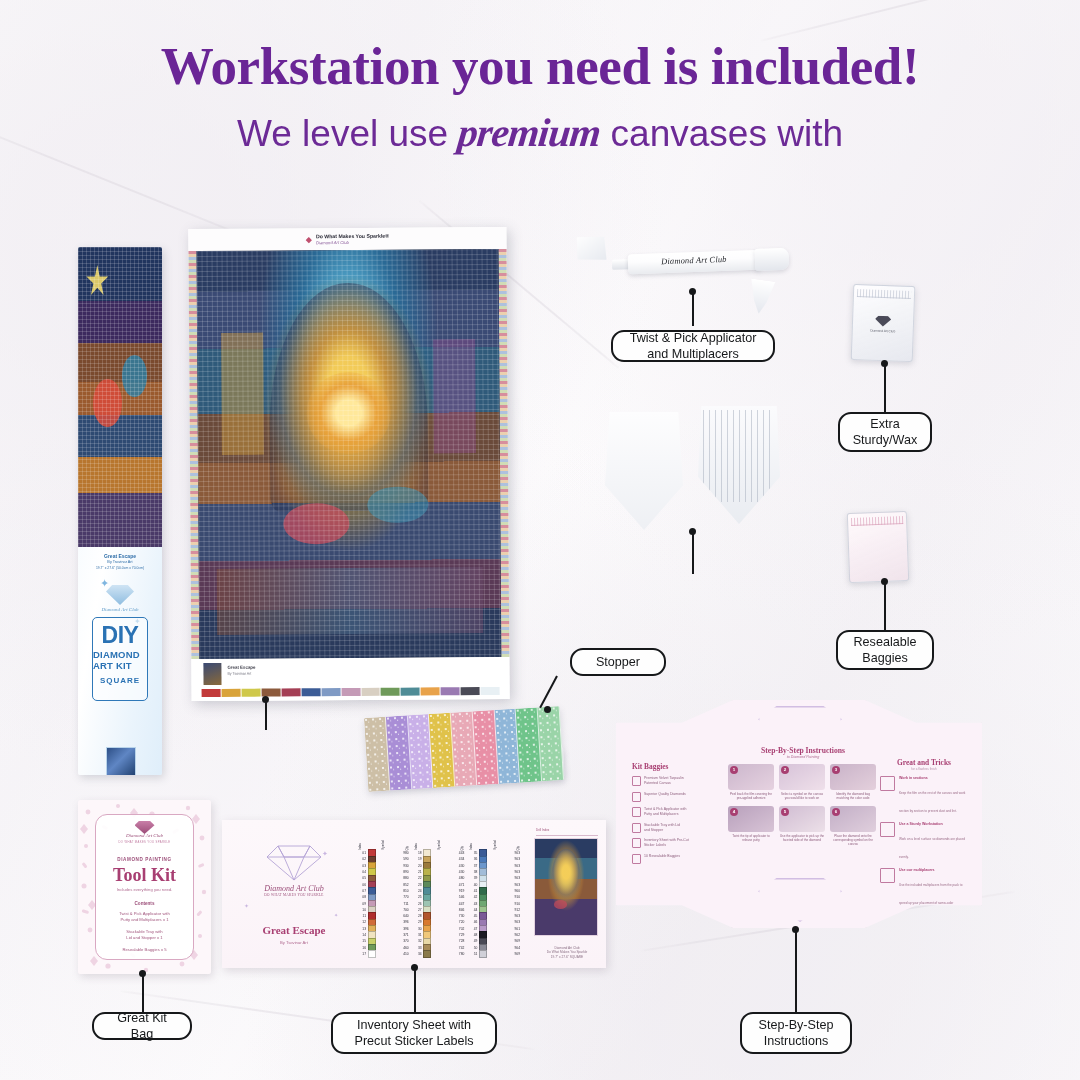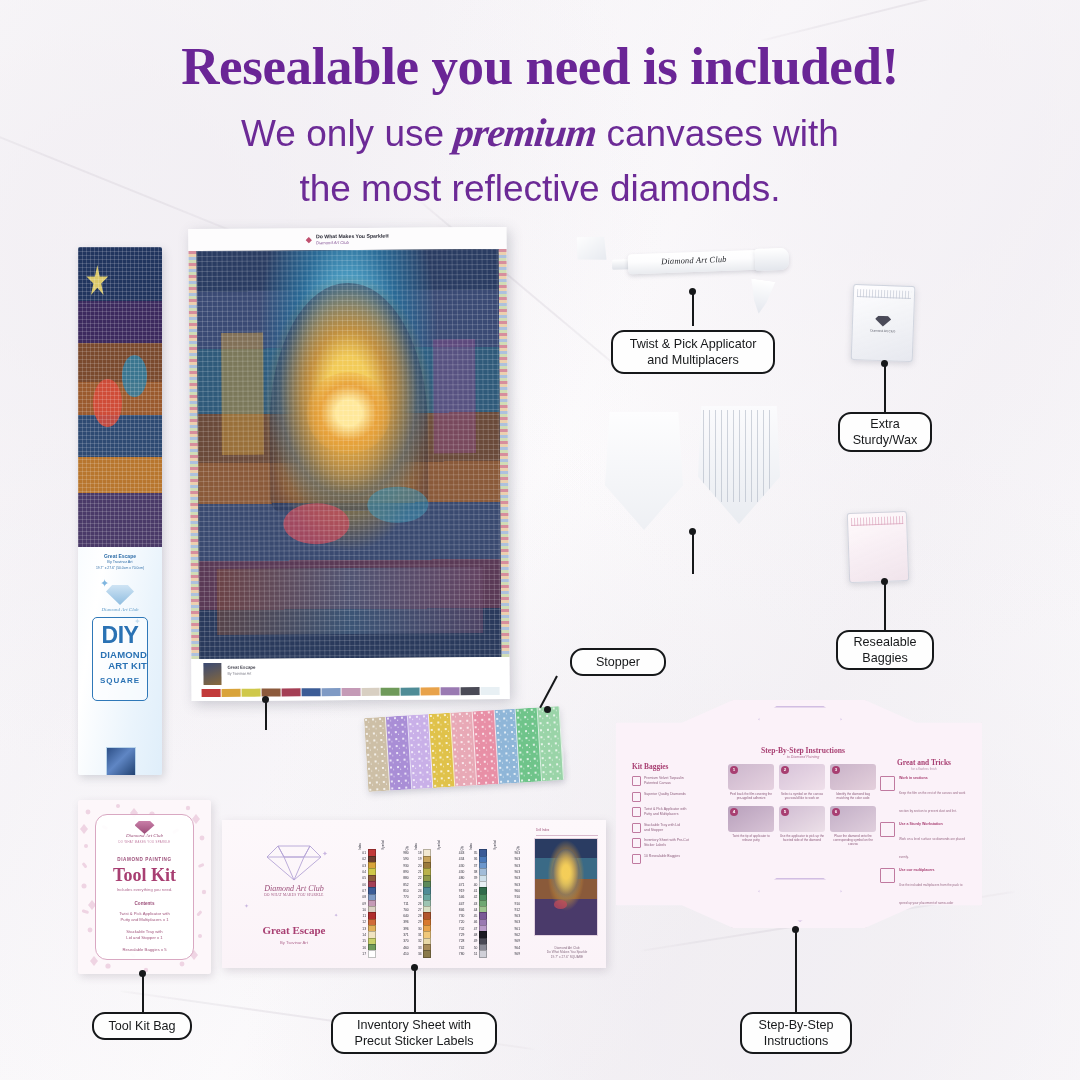--- a/index.html
+++ b/index.html
@@ -222,26 +222,25 @@
 <body>
 
 <div class="stage">
 
   <div class="vein" style="left:-40px;top:120px;width:320px;height:2px;transform:rotate(22deg);"></div>
   <div class="vein" style="left:760px;top:40px;width:380px;height:2px;transform:rotate(-14deg);"></div>
   <div class="vein" style="left:120px;top:990px;width:420px;height:2px;transform:rotate(8deg);"></div>
   <div class="vein" style="left:640px;top:950px;width:380px;height:2px;transform:rotate(-9deg);"></div>
   <div class="vein" style="left:420px;top:200px;width:260px;height:1.6px;transform:rotate(40deg);"></div>
 
-  <div id="headline">Resealable you need is included!</div>
+  <div id="headline">Workstation you need is included!</div>
   <div id="subline">
-    <span>We only use</span>
+    <span>We level use</span>
     <span class="script">premium</span>
     <span>canvases with</span><br>
-    <span>the most reflective diamonds.</span>
   </div>
 
   <div id="kitbox">
     <div class="art">
       <div style="position:absolute;inset:0;background:
         linear-gradient(180deg,#21355e 0 18%,#3c2a5e 18% 32%,#7a4a2e 32% 45%,#9a5a2e 45% 56%,#2e4a72 56% 70%,#b8762e 70% 82%,#4a3a68 82% 100%);"></div>
       <div style="position:absolute;left:10%;top:6%;width:26%;height:10%;background:#f0d86a;clip-path:polygon(50% 0,61% 38%,100% 38%,68% 62%,79% 100%,50% 76%,21% 100%,32% 62%,0 38%,39% 38%);opacity:.9;"></div>
       <div style="position:absolute;left:18%;top:44%;width:34%;height:16%;border-radius:50%;background:#d84a3a;opacity:.85;"></div>
       <div style="position:absolute;left:52%;top:36%;width:30%;height:14%;border-radius:50%;background:#2a7fa8;opacity:.8;"></div>
       <div class="gridoverlay" style="background-size:4px 4px;"></div>
@@ -249,21 +248,21 @@
     <div class="lower">
       <div class="kb-txt" style="top:6px;font-size:5px;font-weight:bold;">Great Escape</div>
       <div class="kb-txt" style="top:13px;font-size:3.8px;">By Tsovinar Art</div>
       <div class="kb-txt" style="top:19px;font-size:3.4px;">19.7" x 27.6" (50.0cm x 70.0cm)</div>
       <div class="spark" style="left:22px;top:30px;">✦</div>
       <div class="spark" style="left:56px;top:70px;font-size:8px;">✦</div>
       <div style="position:absolute;left:28px;top:38px;width:28px;height:20px;background:linear-gradient(180deg,#cfe4f4,#8fbde0);clip-path:polygon(0 32%,22% 0,78% 0,100% 32%,50% 100%);"></div>
       <div class="kb-txt" style="top:60px;font-size:5px;font-family:'Liberation Serif',serif;font-style:italic;color:#5f9bc8;">Diamond Art Club</div>
       <div class="diybox">
         <div class="diy" style="text-align:center;">DIY</div>
-        <div class="l2" style="text-align:right;white-space:pre-line;">DIAMOND
+        <div class="l2" style="text-align:left;white-space:pre-line;">DIAMOND
 ART KIT</div>
         <div class="sq" style="text-align:center;">SQUARE</div>
       </div>
       <div class="kb-mini"></div>
 
     </div>
   </div>
 
   <div id="canvaswrap">
     <div id="canvas-head">
@@ -836,26 +835,26 @@
   <div class="leaddot" style="left:689px;top:288px;"></div>
   <div class="leaddot" style="left:881px;top:360px;"></div>
   <div class="leaddot" style="left:689px;top:528px;"></div>
   <div class="leaddot" style="left:881px;top:578px;"></div>
   <div class="leaddot" style="left:262px;top:696px;"></div>
   <div class="leaddot" style="left:544px;top:706px;"></div>
   <div class="leaddot" style="left:139px;top:970px;"></div>
   <div class="leaddot" style="left:411px;top:964px;"></div>
   <div class="leaddot" style="left:792px;top:926px;"></div>
 
-  <div class="pill" style="left:611px;top:330px;width:164px;height:44px;">Twist &amp; Pick Applicator
+  <div class="pill" style="left:611px;top:330px;width:164px;height:32px;">Twist &amp; Pick Applicator
 and Multiplacers</div>
   <div class="pill" style="left:838px;top:412px;width:94px;height:40px;">Extra
 Sturdy/Wax</div>
   <div class="pill" style="left:570px;top:648px;width:96px;height:28px;">Stopper</div>
   <div class="pill" style="left:836px;top:630px;width:98px;height:40px;">Resealable
 Baggies</div>
-  <div class="pill" style="left:92px;top:1012px;width:100px;height:28px;">Tool Kit Bag</div>
+  <div class="pill" style="left:92px;top:1012px;width:100px;height:28px;">Great Kit Bag</div>
   <div class="pill" style="left:740px;top:1012px;width:112px;height:42px;">Step-By-Step
 Instructions</div>
   <div class="pill" style="left:331px;top:1012px;width:166px;height:42px;">Inventory Sheet with
 Precut Sticker Labels</div>
 
 </div>
 
 </body></html>

